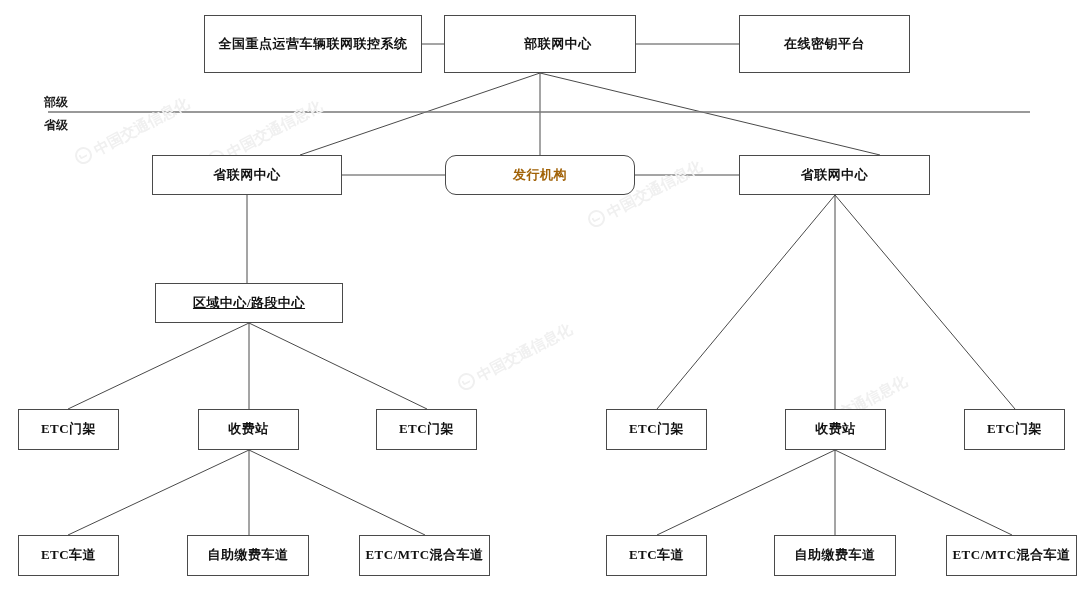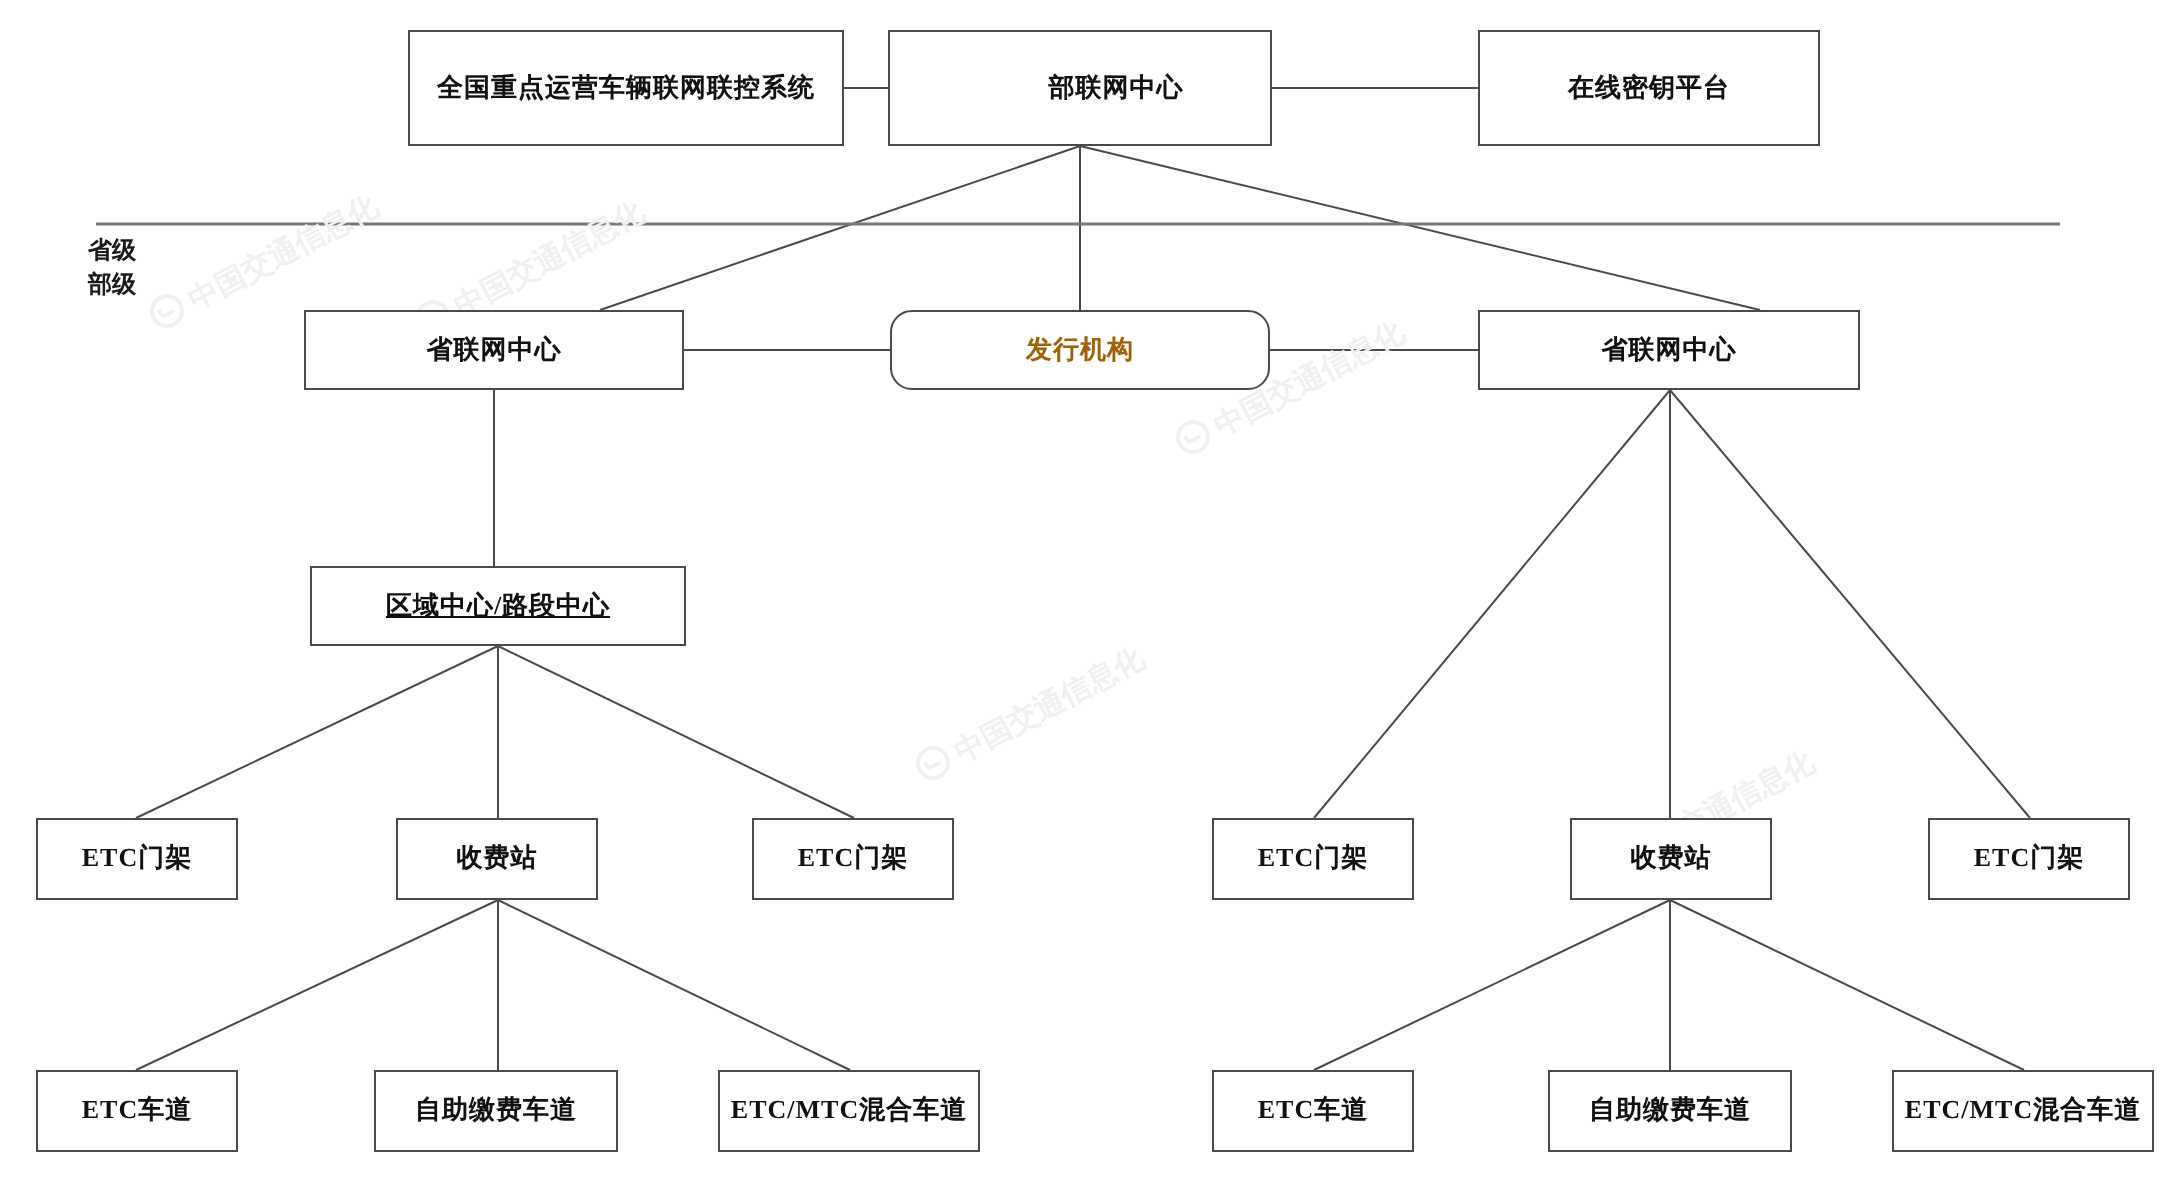--- a/index.html
+++ b/index.html
@@ -171,17 +171,17 @@
         <span class="node-label">ETC车道</span>
       </div>
       <div class="node" style="left: 774px; top: 535px; width: 122px; height: 41px; font-size: 13px; border-color: rgb(74, 74, 74); color: rgb(17, 17, 17);">
         <span class="node-label">自助缴费车道</span>
       </div>
       <div class="node" style="left: 946px; top: 535px; width: 131px; height: 41px; font-size: 13px; border-color: rgb(74, 74, 74); color: rgb(17, 17, 17);">
         <span class="node-label">ETC/MTC混合车道</span>
       </div>
     </div>
   <div id="level-layer">
-      <div class="level-label" style="left: 44px; top: 94px; margin-top: 40px;">部级</div>
+      <div class="level-label" style="left: 44px; top: 94px;">部级</div>
       <div class="level-label" style="left: 44px; top: 117px;">省级</div>
     </div>
 
 </div>
 
 </body></html>

